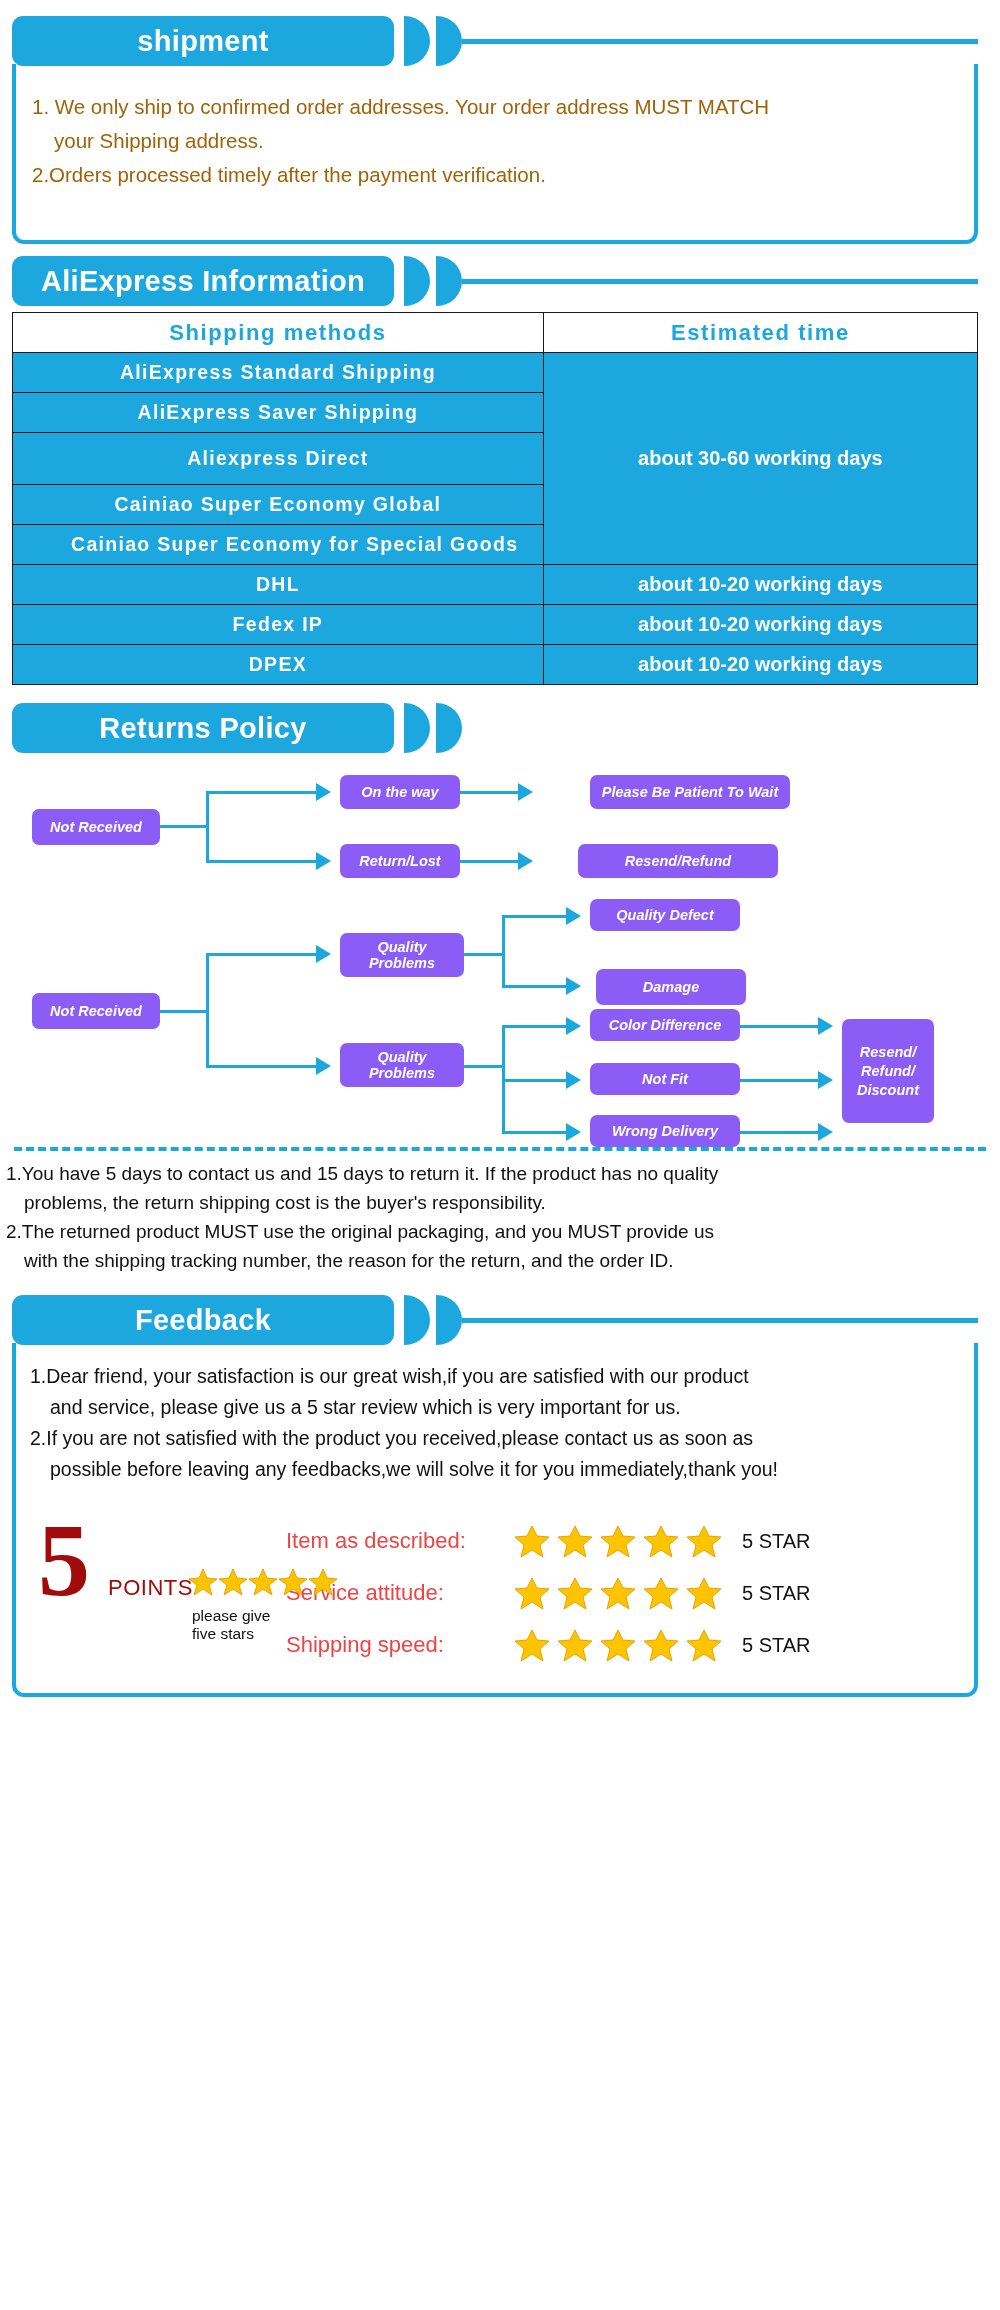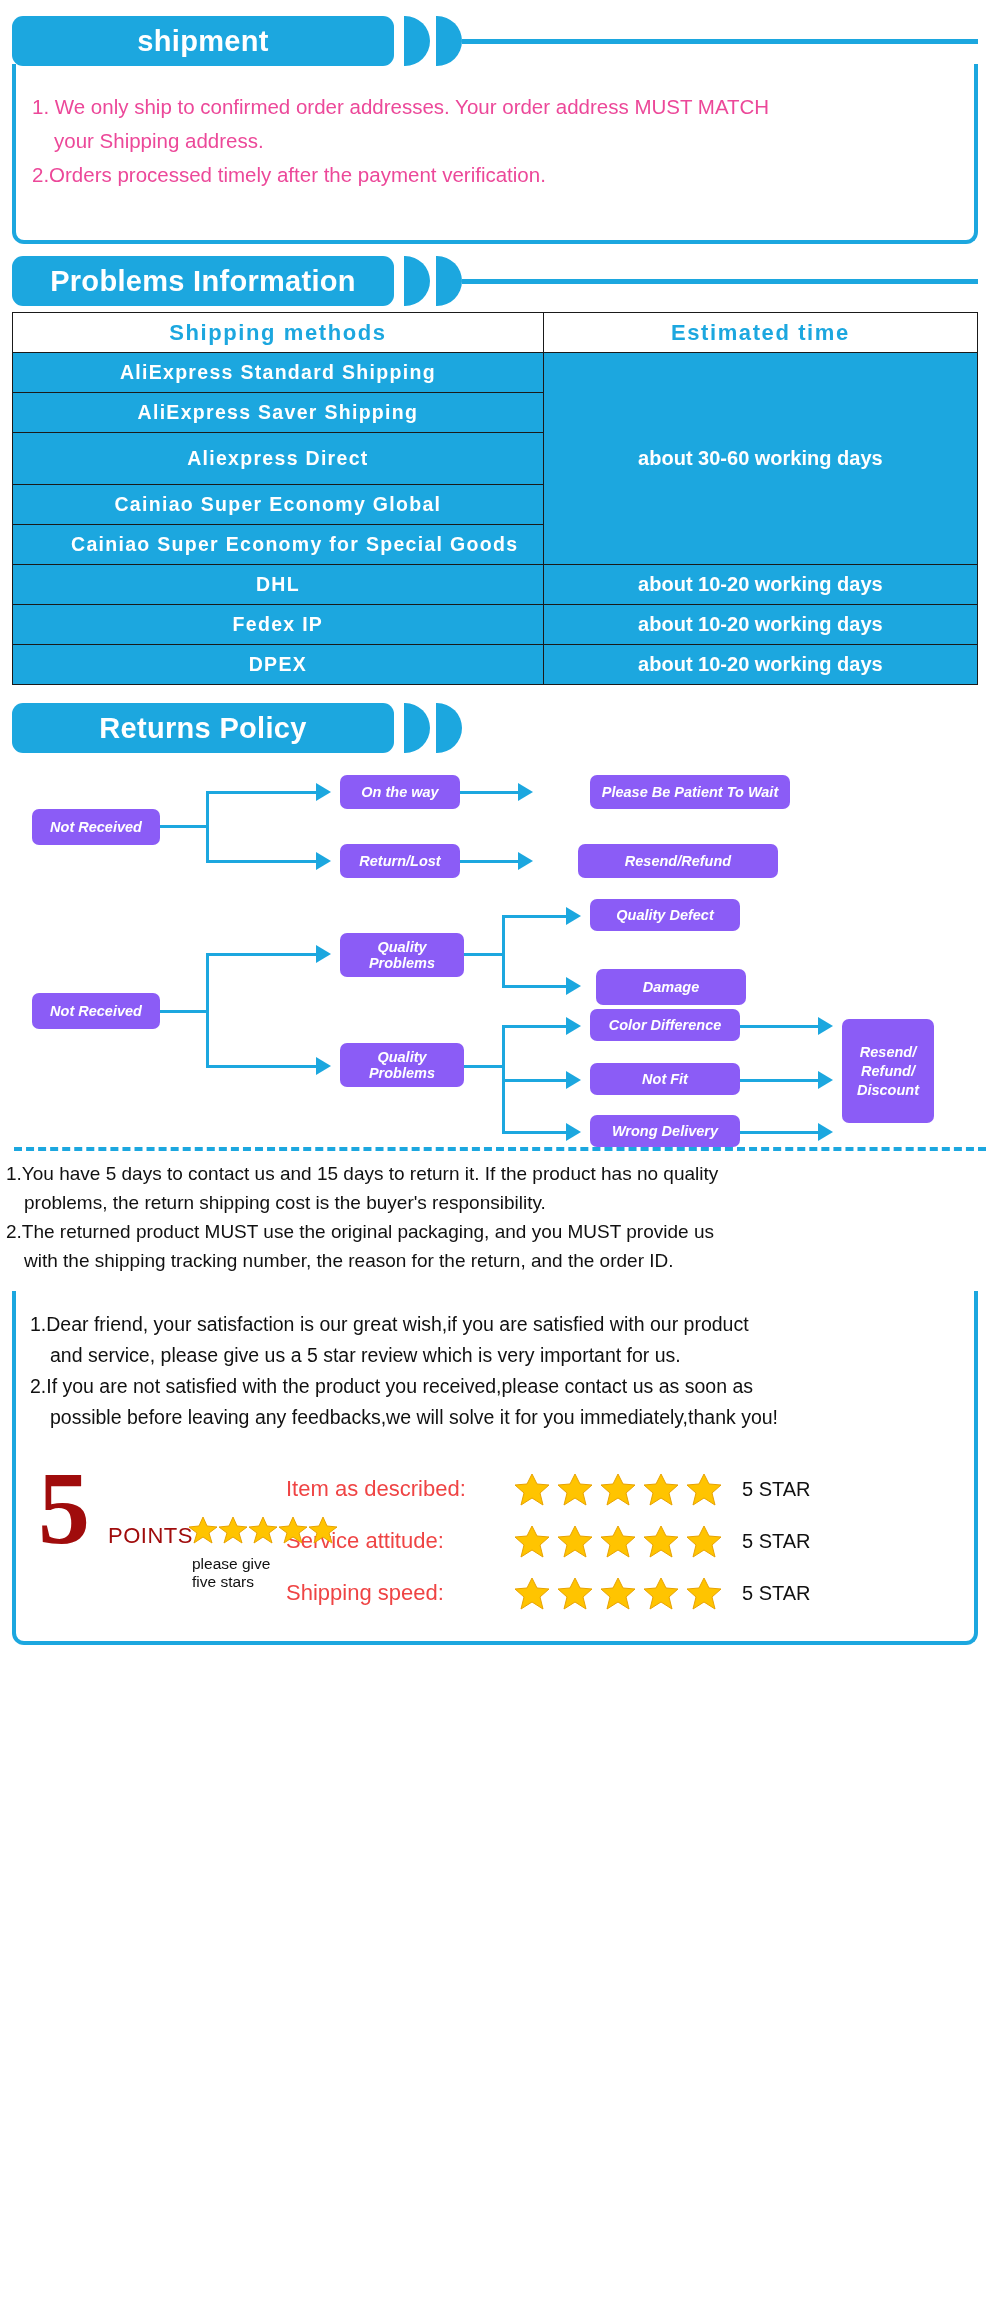--- a/index.html
+++ b/index.html
@@ -53,21 +53,21 @@
   
   .sec-body {
     border: 4px solid #1ca7df;
     border-top: none;
     border-radius: 0 0 12px 12px;
     margin-top: -4px;
     padding: 26px 16px 20px 16px;
   }
   .sec-body.tall { min-height: 180px; }
 
-  .para { font-size: 20.5px; line-height: 34px; color: #ec4899; }
+  .para { font-size: 20.5px; line-height: 34px; color: #a16207; }
   .para .ln { display: block; }
   .para .ind { padding-left: 22px; }
 
   
   .tblwrap { margin: 0 22px 0 12px; }
   table.logi {
     width: 100%;
     border-collapse: collapse;
     table-layout: fixed;
   }
@@ -184,21 +184,21 @@
       <div class="para">
         <span class="ln">1. We only ship to confirmed order addresses. Your order address MUST MATCH</span>
         <span class="ln ind">your Shipping address.</span>
         <span class="ln">2.Orders processed timely after the payment verification.</span>
       </div>
     </div>
   </div>
 
   <div class="section" style="margin-top:12px">
     <div class="sec-head">
-      <div class="sec-pill wide">Problems Information</div>
+      <div class="sec-pill wide">AliExpress Information</div>
       <div class="dshape"></div>
       <div class="dshape second"></div>
       <div class="sec-rule"></div>
     </div>
   </div>
 
   <div class="tblwrap" style="margin-top:4px">
     <table class="logi">
       <tbody>
           <tr>
@@ -312,20 +312,26 @@
   <div class="dashed"></div>
 
   <div class="notes">
     <span class="ind" style="padding-left:0">1.You have 5 days to contact us and 15 days to return it. If the product has no quality</span>
     <span class="ind">problems, the return shipping cost is the buyer's responsibility.</span>
     <span class="ind" style="padding-left:0">2.The returned product MUST use the original packaging, and you MUST provide us</span>
     <span class="ind">with the shipping tracking number, the reason for the return, and the order ID.</span>
   </div>
 
   <div class="section" style="margin-top:6px">
+    <div class="sec-head">
+      <div class="sec-pill">Feedback</div>
+      <div class="dshape"></div>
+      <div class="dshape second"></div>
+      <div class="sec-rule"></div>
+    </div>
     <div class="fb-body">
       <div class="fb-para">
         <span class="ind" style="padding-left:0">1.Dear friend, your satisfaction is our great wish,if you are satisfied with our product</span>
         <span class="ind">and service, please give us a 5 star review which is very important for us.</span>
         <span class="ind" style="padding-left:0">2.If you are not satisfied with the product you received,please contact us as soon as</span>
         <span class="ind">possible before leaving any feedbacks,we will solve it for you immediately,thank you!</span>
       </div>
 
       <div class="rate-area">
         <div class="five-block">

